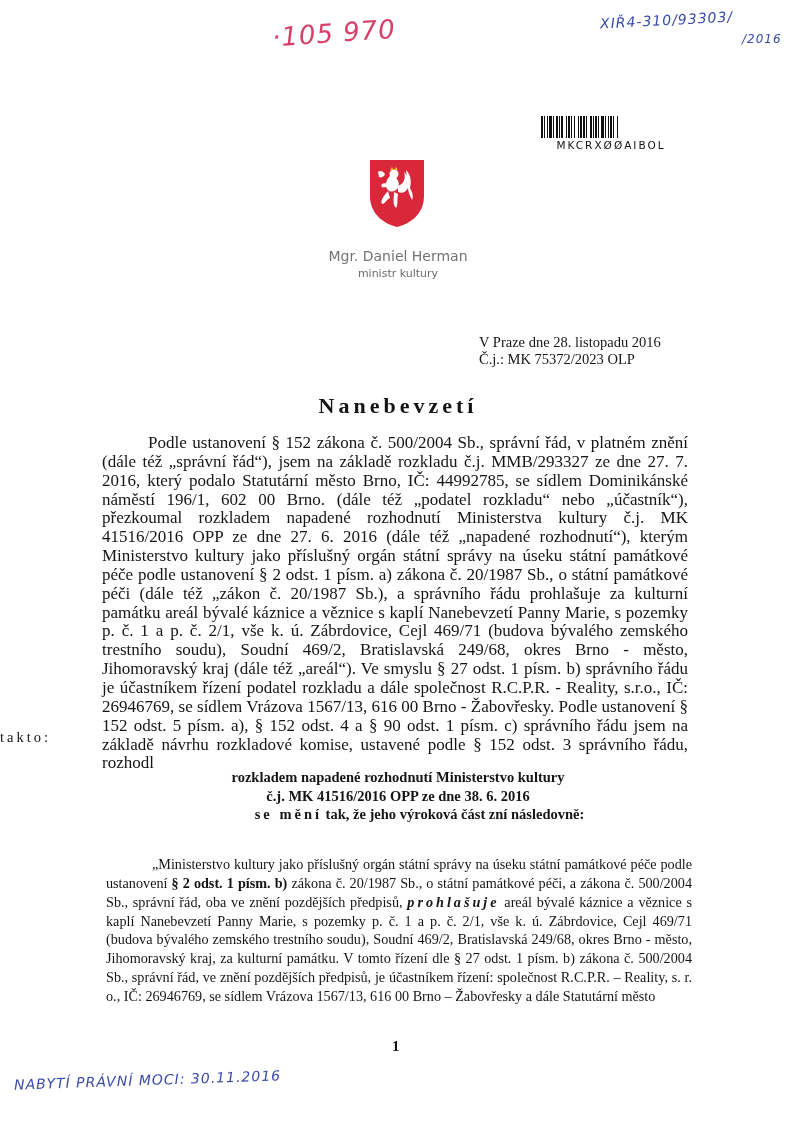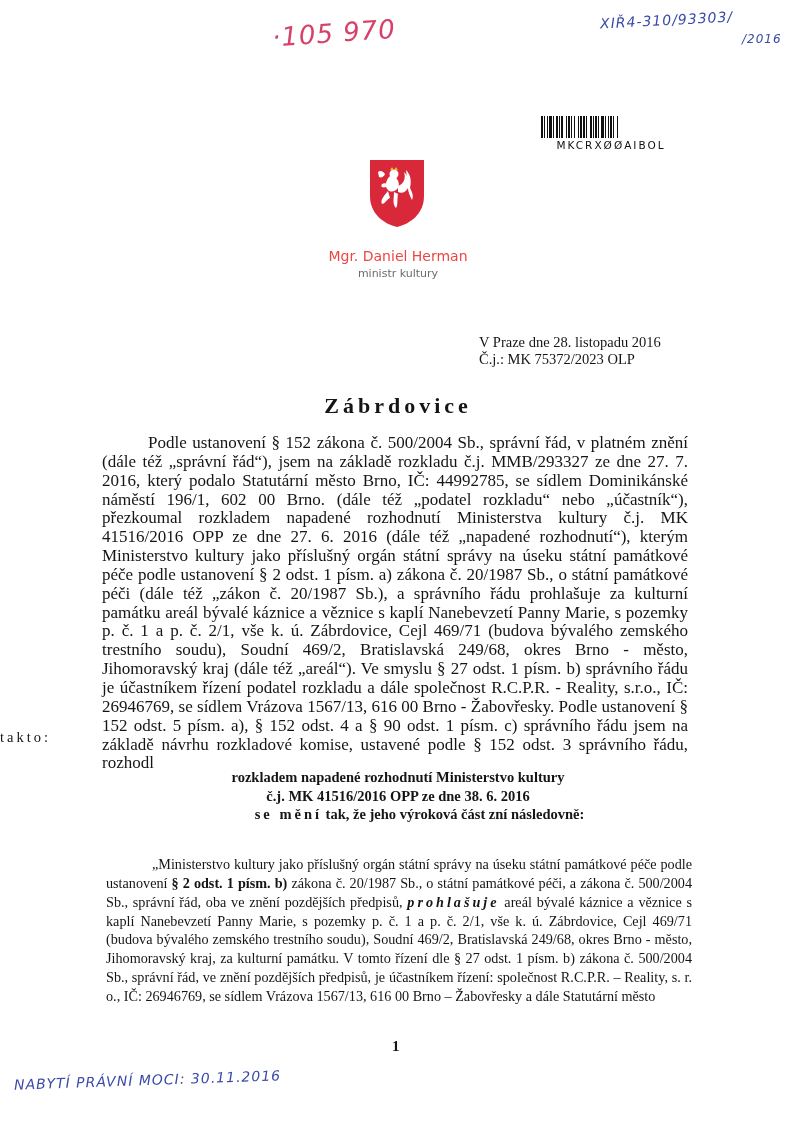--- a/index.html
+++ b/index.html
@@ -9,21 +9,21 @@
   .hand { font-family: "DejaVu Sans", sans-serif; font-style: italic; letter-spacing: 1px; }
   .hand-red { color: #d8406a; font-size: 26px; font-weight: 300; transform: rotate(-4deg); }
   .hand-blue { color: #3a4aa8; font-size: 14px; }
   .barcode { left: 541px; top: 116px; width: 140px; }
   .barcode .bars { height: 22px; display: flex; gap: 0; }
   .barcode .bars span { display: block; height: 100%; background: #111; }
   .barcode .code { font-family: "DejaVu Sans", sans-serif; font-size: 10.5px; letter-spacing: 2px;
                    text-align: center; margin-top: 1px; color: #111; }
   .crest { left: 368px; top: 158px; width: 58px; height: 70px; }
   .minister-name { left: 270px; top: 248px; width: 256px; text-align: center;
-                   font-family: "DejaVu Sans", sans-serif; color: #ef4444; font-size: 14px; }
+                   font-family: "DejaVu Sans", sans-serif; color: #737373; font-size: 14px; }
   .minister-title { left: 270px; top: 267px; width: 256px; text-align: center;
                     font-family: "DejaVu Sans", sans-serif; color: #6b6b6b; font-size: 11px; }
   .place-date { left: 479px; top: 334px; font-size: 14.5px; line-height: 17px; }
   .title { left: 0; width: 796px; top: 393px; text-align: center; font-size: 22px; font-weight: bold;
            letter-spacing: 4px; }
   .body-text { left: 102px; width: 586px; top: 434px; font-size: 17px; line-height: 18.85px;
                text-align: justify; }
   .body-text p { margin: 0; text-indent: 46px; }
   .takto { left: 0; width: 796px; top: 729px; text-align: left; font-size: 14.5px; letter-spacing: 3px; }
   .verdict { left: 0; width: 796px; top: 768px; text-align: center; font-size: 14.5px; font-weight: bold;
@@ -119,21 +119,21 @@
 </div>
 
 <div class="abs minister-name">Mgr. Daniel Herman</div>
 <div class="abs minister-title">ministr kultury</div>
 
 <div class="abs place-date">
   <div>V Praze dne 28. listopadu 2016</div>
   <div>Č.j.: MK 75372/2023 OLP</div>
 </div>
 
-<div class="abs title">Zábrdovice</div>
+<div class="abs title">Nanebevzetí</div>
 
 <div class="abs body-text">
   <p>Podle ustanovení § 152 zákona č. 500/2004 Sb., správní řád, v platném znění (dále též „správní řád“), jsem na základě rozkladu č.j. MMB/293327 ze dne 27. 7. 2016, který podalo Statutární město Brno, IČ: 44992785, se sídlem Dominikánské náměstí 196/1, 602 00 Brno. (dále též „podatel rozkladu“ nebo „účastník“), přezkoumal rozkladem napadené rozhodnutí Ministerstva kultury č.j. MK 41516/2016 OPP ze dne 27. 6. 2016 (dále též „napadené rozhodnutí“), kterým Ministerstvo kultury jako příslušný orgán státní správy na úseku státní památkové péče podle ustanovení § 2 odst. 1 písm. a) zákona č. 20/1987 Sb., o státní památkové péči (dále též „zákon č. 20/1987 Sb.), a správního řádu prohlašuje  za kulturní památku areál bývalé káznice a věznice s kaplí Nanebevzetí Panny Marie, s pozemky p. č. 1 a p. č. 2/1, vše k. ú. Zábrdovice, Cejl 469/71 (budova bývalého zemského trestního soudu), Soudní 469/2, Bratislavská 249/68, okres Brno - město, Jihomoravský kraj (dále též „areál“). Ve smyslu § 27 odst. 1 písm. b) správního řádu je účastníkem řízení podatel rozkladu a dále společnost R.C.P.R. - Reality, s.r.o., IČ: 26946769, se sídlem Vrázova 1567/13, 616 00 Brno - Žabovřesky. Podle ustanovení § 152 odst. 5 písm. a), § 152 odst. 4 a § 90 odst. 1 písm. c) správního řádu jsem na základě návrhu rozkladové komise, ustavené podle § 152 odst. 3 správního řádu, rozhodl</p>
 </div>
 
 <div class="abs takto">takto:</div>
 
 <div class="abs verdict">
   <div>rozkladem napadené rozhodnutí Ministerstvo kultury</div>
   <div>č.j. MK 41516/2016 OPP ze dne 38. 6. 2016</div>

